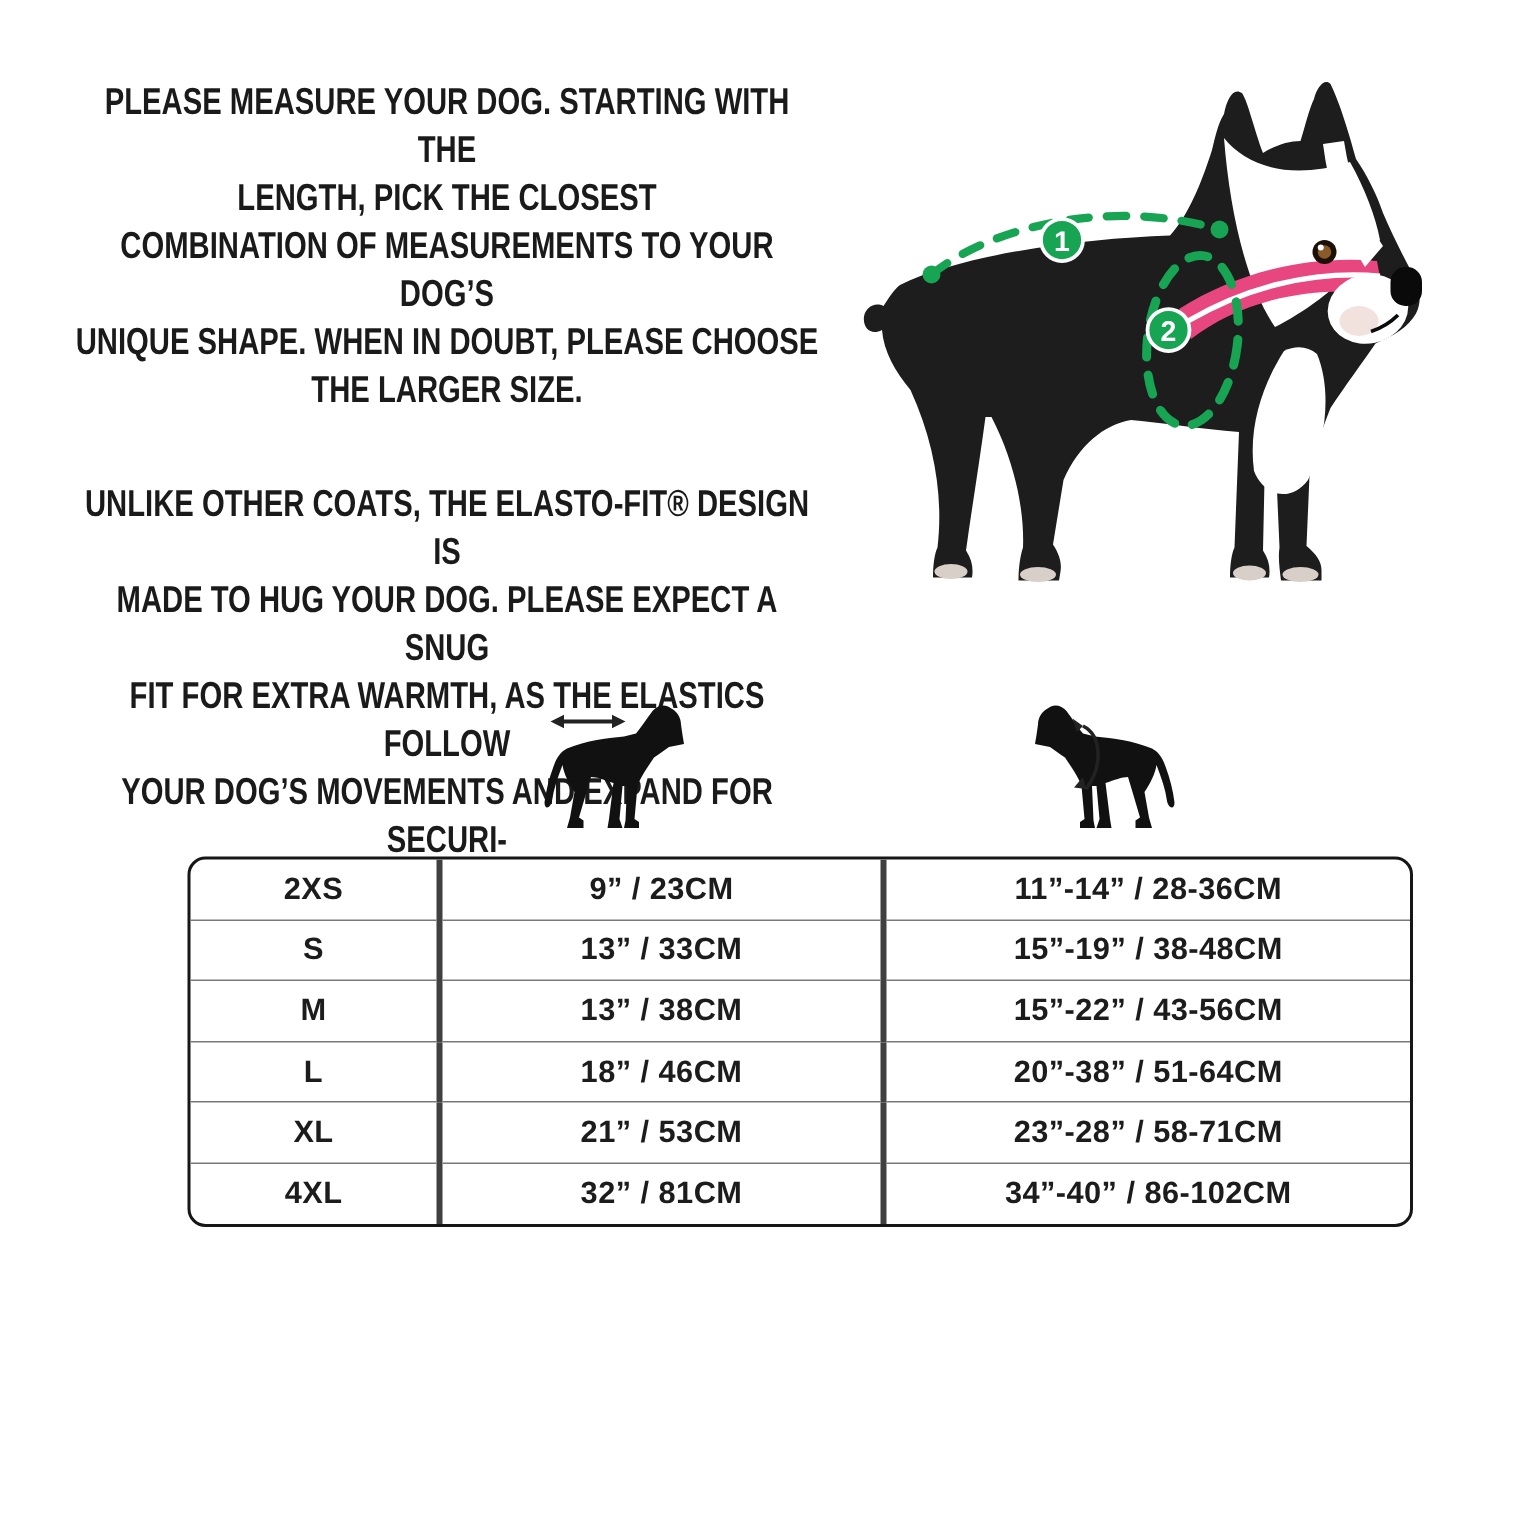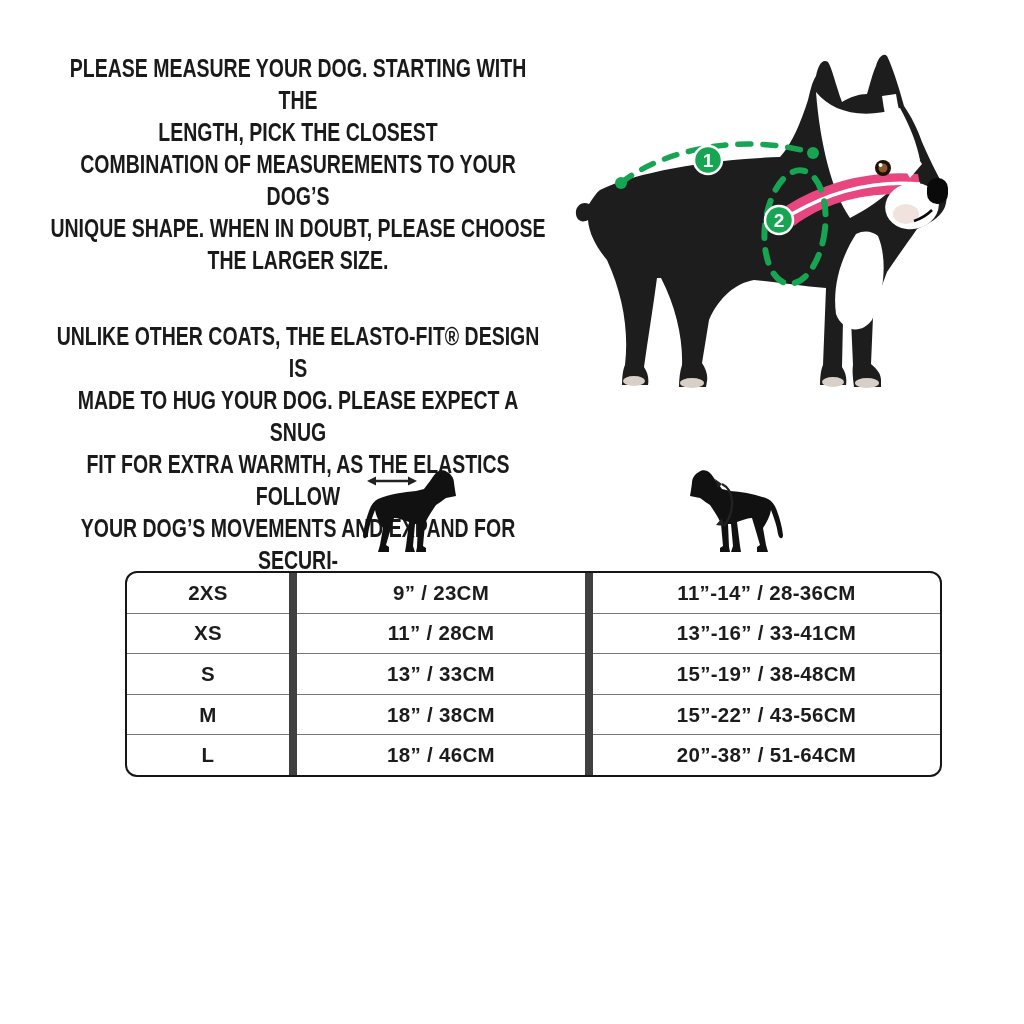--- a/index.html
+++ b/index.html
@@ -18,21 +18,21 @@
   
   .icon-length{position:absolute;left:358px;top:460px;}
   .icon-girth{position:absolute;left:658px;top:460px;}
 
   
   .table-wrap{position:absolute;left:105px;top:571px;width:813px;
               border:2.5px solid #161616;border-radius:12px;overflow:hidden;background:#fff;margin-left:20px;}
   table{border-collapse:collapse;width:100%;table-layout:fixed;}
   td{height:39.6px;text-align:center;vertical-align:middle;padding:0;
      font-size:20.5px;font-weight:700;color:#1c1c1c;letter-spacing:.3px;
-     border-top:1.6px solid #787878;border-left:8px solid #404040;}
+     border-top:1.6px solid #787878;border-left:4px solid #404040;}
   tr:first-child td{border-top:none;}
   td:first-child{border-left:none;}
 </style>
 </head>
 <body>
 
 <div id="canvas">
 
   <div class="intro">
     <p>PLEASE MEASURE YOUR DOG. STARTING WITH THE
@@ -149,36 +149,41 @@
           <col style="width:296px">
           <col style="width:351px">
         </colgroup>
       <tbody>
         <tr>
           <td>2XS</td>
           <td>9” / 23CM</td>
           <td>11”-14” / 28-36CM</td>
         </tr>
         <tr>
-          <td>XS</td>
-          <td>11” / 28CM</td>
-          <td>13”-16” / 33-41CM</td>
-        </tr>
-        <tr>
           <td>S</td>
           <td>13” / 33CM</td>
           <td>15”-19” / 38-48CM</td>
         </tr>
         <tr>
           <td>M</td>
-          <td>18” / 38CM</td>
+          <td>13” / 38CM</td>
           <td>15”-22” / 43-56CM</td>
         </tr>
         <tr>
           <td>L</td>
           <td>18” / 46CM</td>
           <td>20”-38” / 51-64CM</td>
+        </tr>
+        <tr>
+          <td>XL</td>
+          <td>21” / 53CM</td>
+          <td>23”-28” / 58-71CM</td>
+        </tr>
+        <tr>
+          <td>4XL</td>
+          <td>32” / 81CM</td>
+          <td>34”-40” / 86-102CM</td>
         </tr>
       </tbody>
     </table>
   </div>
 
 </div>
 
 </body></html>

